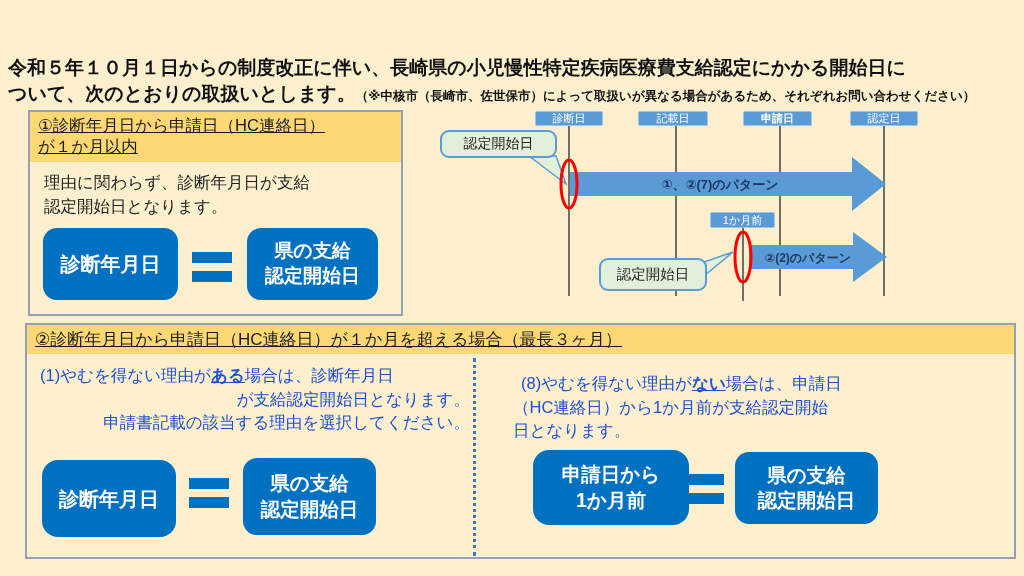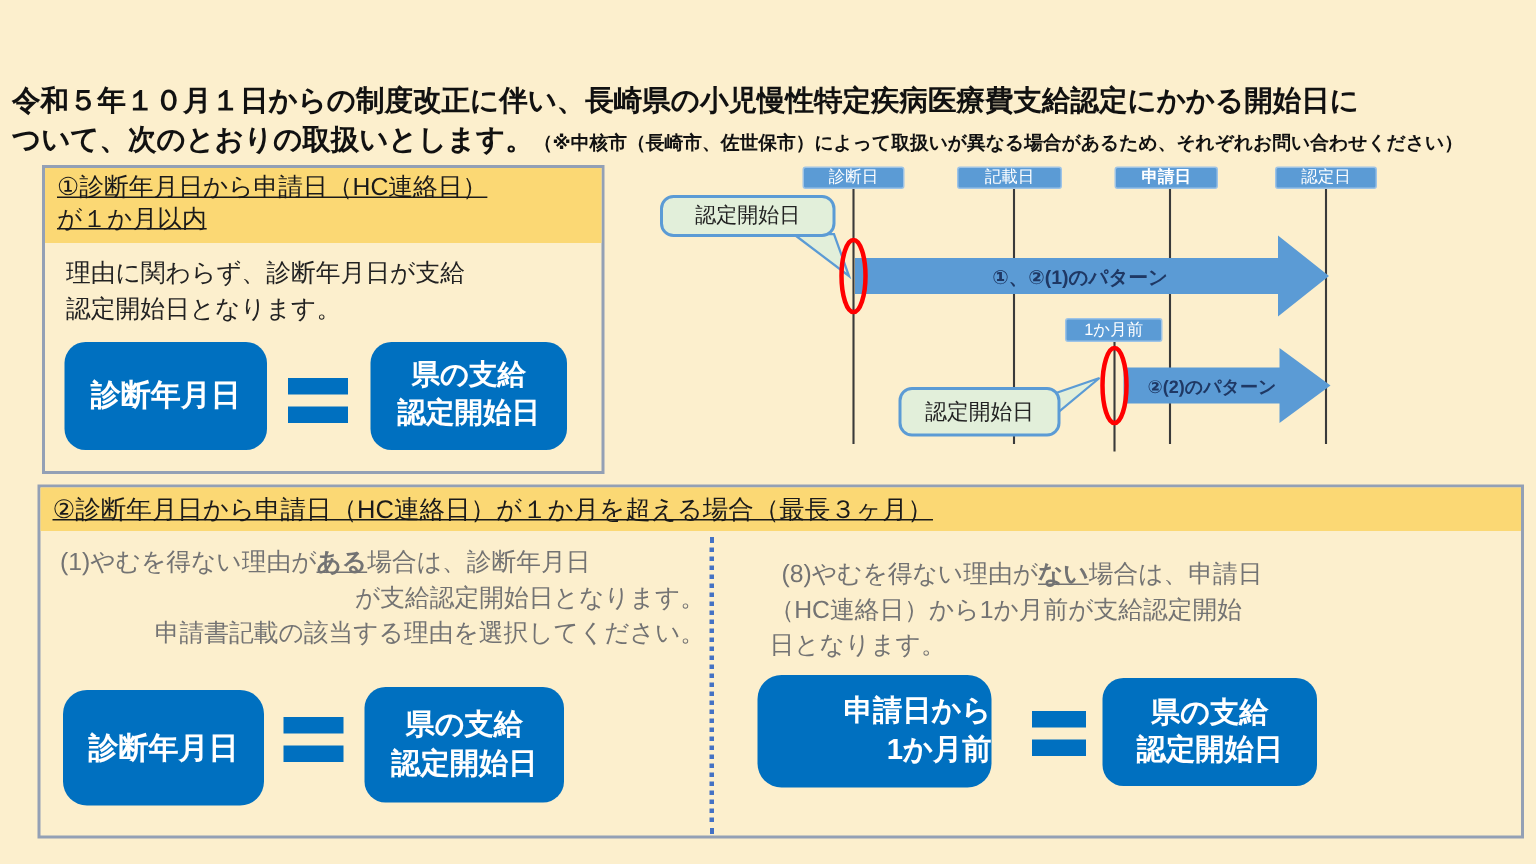--- a/index.html
+++ b/index.html
@@ -20,21 +20,21 @@
 
   
   .frame{border:2px solid #93A0B5;background:#FCEFCD;box-sizing:border-box;}
   .gold{background:#FBD874;color:#1a1a1a;text-decoration:underline;}
   .case1{left:28px;top:110px;width:375px;height:206px;}
   .case1 .hd{padding:3px 8px 5px 8px;font-size:16.5px;line-height:21px;}
   .case1 .bd{padding:8px 8px 0 14px;font-size:16.5px;line-height:24px;color:#222;}
 
   .case2{left:25px;top:323px;width:991px;height:236px;}
   .case2 .hd{height:29px;line-height:29px;padding-left:8px;font-size:17px;}
-  .para{font-size:16.5px;line-height:23.5px;color:#737373;}
+  .para{font-size:16.5px;line-height:23.5px;color:#1d4ed8;}
   .para .ind{margin-left:21px;text-align:right;}
   .emph{font-weight:bold;text-decoration:underline;}
 
   
   .bluebox{background:#0070C0;color:#fff;font-weight:bold;border-radius:14px;
            display:flex;flex-direction:column;align-items:center;justify-content:center;
            text-align:center;line-height:1.3;}
   .eq{display:flex;flex-direction:column;gap:8px;}
   .eq .bar{height:11px;background:#0070C0;}
 
@@ -99,21 +99,21 @@
   <div class="abs bluebox" style="left:243px;top:458px;width:133px;height:77px;font-size:19.5px;">
     <span>県の支給</span>
     <span>認定開始日</span>
   </div>
 
   <div class="abs para" style="left:513px;top:372px;width:370px;">
     <div style="text-indent:8px;"><span>(8)やむを得ない理由が</span><span class="emph">ない</span><span>場合は、申請日</span></div>
     <div>（HC連絡日）から1か月前が支給認定開始</div>
     <div>日となります。</div>
   </div>
-  <div class="abs bluebox" style="left:505px;top:450px;width:156px;height:75px;font-size:19.5px;border-radius:16px;align-items:flex-end;">
+  <div class="abs bluebox" style="left:533px;top:450px;width:156px;height:75px;font-size:19.5px;border-radius:16px;">
     <span>申請日から</span>
     <span>1か月前</span>
   </div>
   <div class="abs eq" style="left:688px;top:474px;width:36px;">
     <div class="bar"></div>
       <div class="bar"></div>
   </div>
   <div class="abs bluebox" style="left:735px;top:452px;width:143px;height:72px;font-size:19.5px;">
     <span>県の支給</span>
     <span>認定開始日</span>
@@ -137,16 +137,16 @@
 
   <div class="abs milestone" style="left:535px;top:111px;width:68px;height:15px;">診断日</div>
   <div class="abs milestone" style="left:638px;top:111px;width:70px;height:15px;">記載日</div>
   <div class="abs milestone" style="left:743px;top:111px;width:69px;height:15px;font-weight:bold;">申請日</div>
   <div class="abs milestone" style="left:850px;top:111px;width:68px;height:15px;">認定日</div>
   <div class="abs milestone" style="left:710px;top:212px;width:65px;height:16px;line-height:14px;">1か月前</div>
 
   <div class="abs callout" style="left:440px;top:130px;width:117px;height:28px;font-size:14px;">認定開始日</div>
   <div class="abs callout" style="left:599px;top:258px;width:108px;height:33px;font-size:14.5px;">認定開始日</div>
 
-  <div class="abs arrowlabel" style="left:595px;top:176px;width:250px;font-size:13px;">①、②(1)のパターン</div>
+  <div class="abs arrowlabel" style="left:595px;top:176px;width:250px;font-size:13px;">①、②(7)のパターン</div>
   <div class="abs arrowlabel" style="left:752px;top:250px;width:112px;font-size:12px;">②(2)のパターン</div>
 
 </div>
 
 </body></html>

